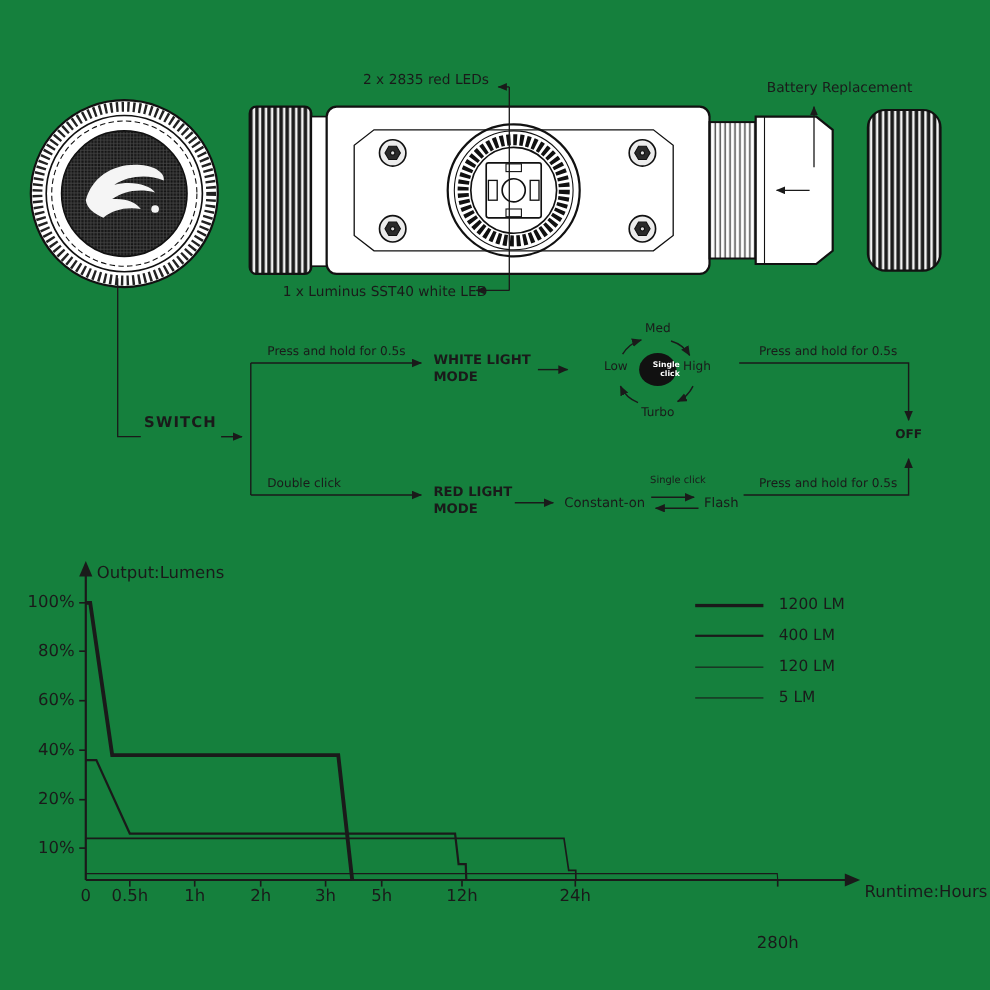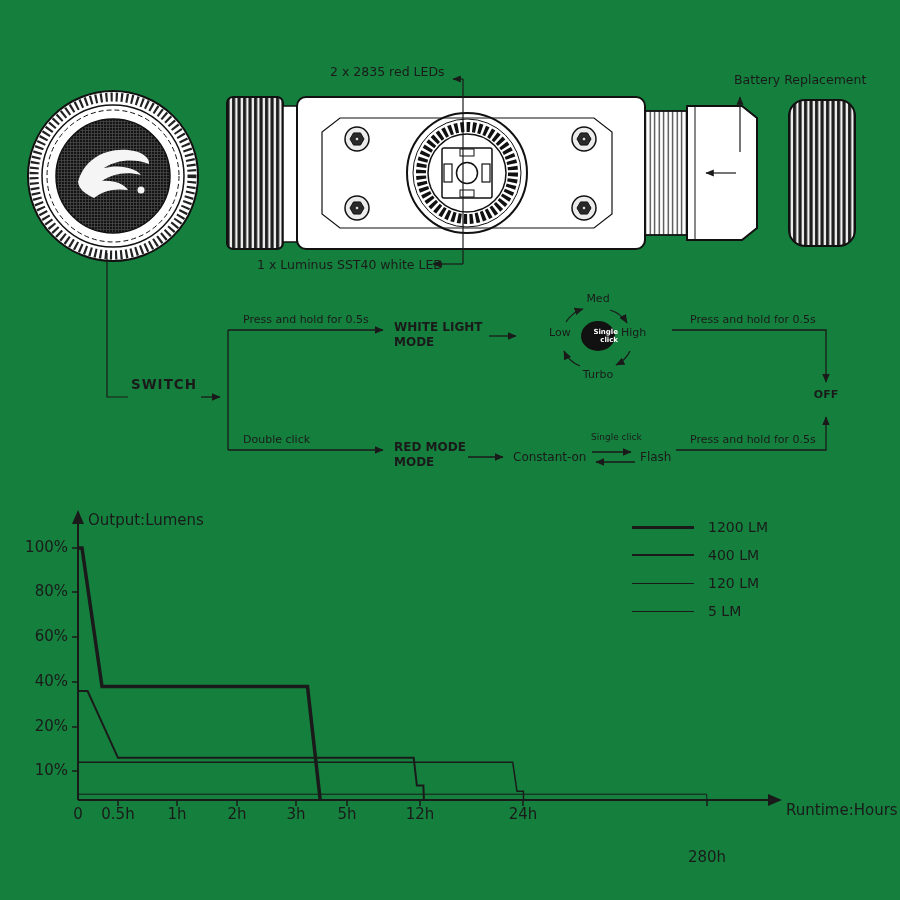--- a/index.html
+++ b/index.html
@@ -6,21 +6,21 @@
   #stage{position:relative;width:900px;height:900px;background:#15803d;overflow:hidden;
          font-family:"DejaVu Sans",sans-serif;color:#1a1a1a;}
   #art{position:absolute;left:0;top:0;width:900px;height:900px;}
   .t{position:absolute;white-space:nowrap;color:#1a1a1a;font-family:"DejaVu Sans",sans-serif;}
   .s9{font-size:9px;} .s11{font-size:11px;} .s12{font-size:12px;} .s13{font-size:12.5px;}
   .s15{font-size:15px;} .b{font-weight:bold;}
   .center{text-align:center;}
   .modecenter{width:40px;line-height:8px;font-size:7px;font-weight:bold;color:#fff;text-align:right;}
   .xtick{position:absolute;width:48px;text-align:center;font-size:15px;}
   .ytick{position:absolute;width:52px;text-align:right;font-size:15px;}
-  #legend{position:absolute;left:632px;top:513px;}
+  #legend{position:absolute;left:632px;top:536px;}
   .legrow{display:flex;align-items:center;height:28px;}
   .legline{display:inline-block;width:62px;margin-right:14px;border-top-style:solid;border-top-color:#1a1a1a;}
   .leglabel{font-size:14px;}
 </style>
 </head>
 <body>
 
 <div id="stage">
 
   <svg id="art" viewBox="0 0 900 900" xmlns="http://www.w3.org/2000/svg">
@@ -140,36 +140,36 @@
     </g>
     <g id="chart-lines" fill="none">
         <polyline points="78.0,548.0 82.0,548.0 102.0,686.5 307.5,686.5 320.2,800.0" stroke="#1a1a1a" stroke-width="3.5" fill="none"></polyline>
         <polyline points="78.0,691.0 87.6,691.0 118.0,757.8 413.7,757.8 416.9,785.5 423.4,785.5 423.9,800.0" stroke="#1a1a1a" stroke-width="2" fill="none"></polyline>
         <polyline points="78.0,762.2 512.7,762.2 517.0,791.3 523.4,791.3 523.5,800.0" stroke="#1a1a1a" stroke-width="1.5" fill="none"></polyline>
         <polyline points="78.0,794.2 706.6,794.2 707.0,800.0" stroke="#1a1a1a" stroke-width="1" fill="none"></polyline>
       </g>
   </svg>
 
   <div class="t s13" style="left:330px;top:64px;">2 x 2835 red LEDs</div>
-  <div class="t s13" style="left:697px;top:72px;margin-left:37px;">Battery Replacement</div>
+  <div class="t s13" style="left:697px;top:72px;">Battery Replacement</div>
   <div class="t s13" style="left:257px;top:257px;">1 x Luminus SST40 white LED</div>
 
   <div class="t b" style="left:131px;top:376px;font-size:13.5px;letter-spacing:1px;">SWITCH</div>
 
   <div class="t s11" style="left:243px;top:313px;">Press and hold for 0.5s</div>
   <div class="t s11" style="left:243px;top:433px;">Double click</div>
   <div class="t s11" style="left:690px;top:313px;">Press and hold for 0.5s</div>
   <div class="t s11" style="left:690px;top:433px;">Press and hold for 0.5s</div>
 
   <div class="t s12 b" style="left:394px;top:320px;line-height:15px;">
     <div>WHITE LIGHT</div>
     <div>MODE</div>
   </div>
   <div class="t s12 b" style="left:394px;top:440px;line-height:15px;">
-    <div>RED MODE</div>
+    <div>RED LIGHT</div>
     <div>MODE</div>
   </div>
 
   <div class="t s11 center" style="left:584px;top:292px;width:28px;">Med</div>
   <div class="t s11" style="left:549px;top:326px;">Low</div>
   <div class="t s11" style="left:621px;top:326px;">High</div>
   <div class="t s11 center" style="left:578px;top:368px;width:40px;">Turbo</div>
   <div class="t modecenter" style="left:578px;top:328px;">
     <div>Single</div>
     <div>click</div>

